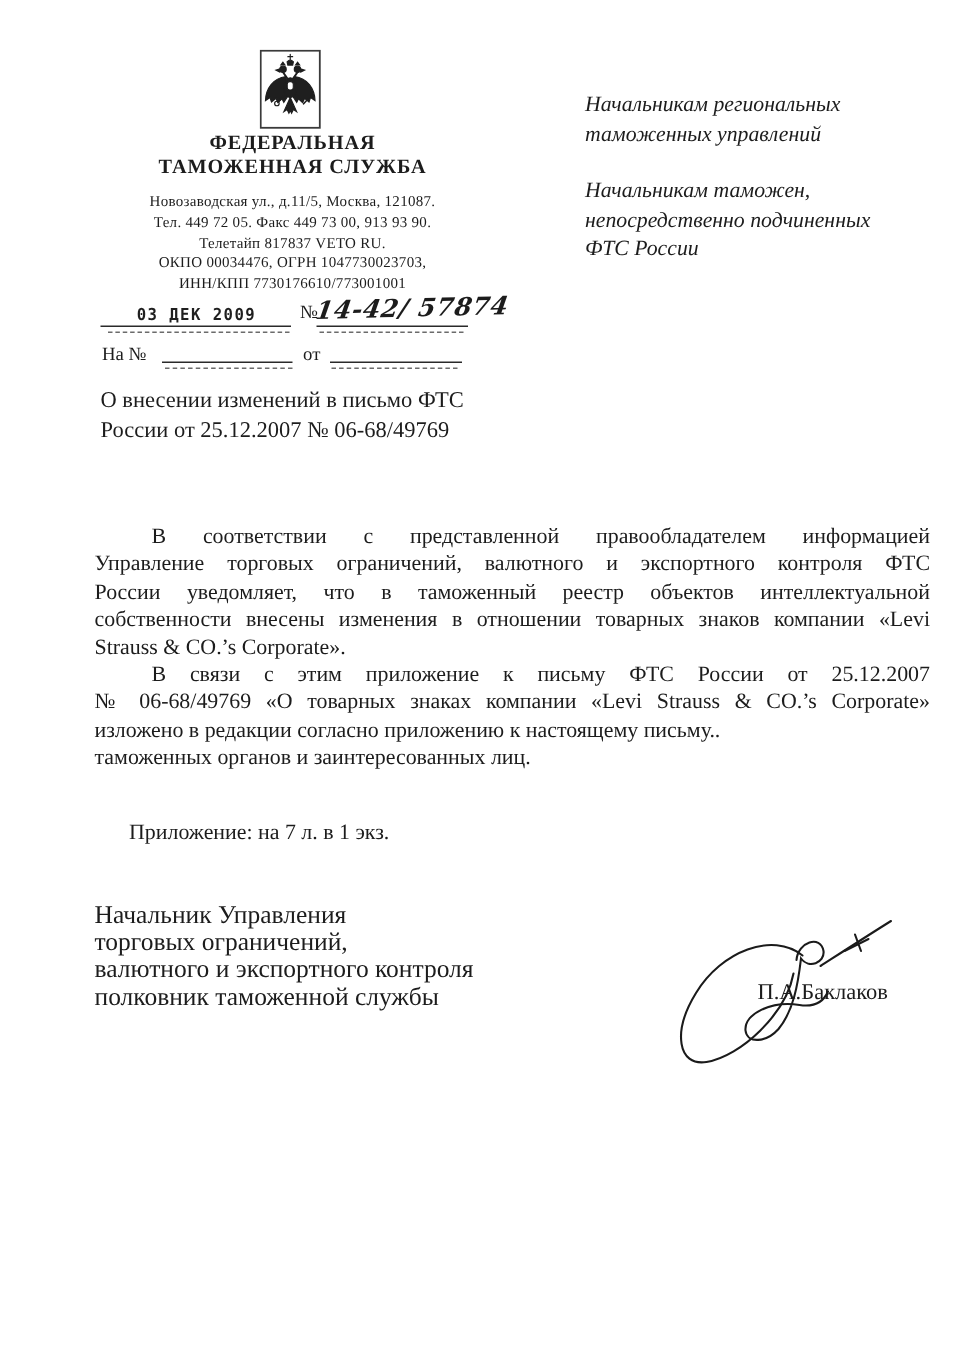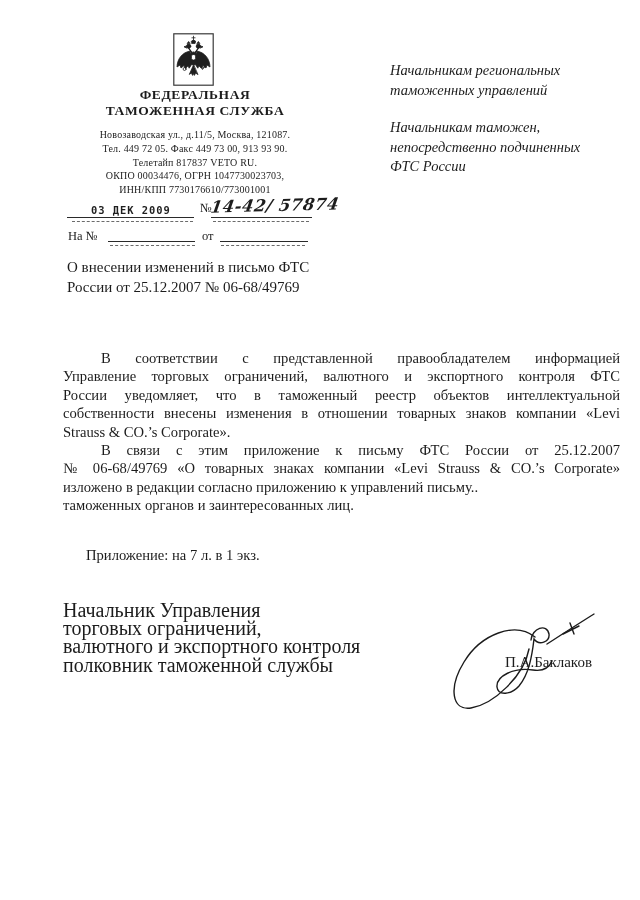--- a/index.html
+++ b/index.html
@@ -49,21 +49,21 @@
               font-size:14.5px;line-height:19.5px;font-style:italic;}
   .recip-block2{margin-top:18px;}
   
   .body{position:absolute;left:63px;top:349px;width:557px;
         font-size:14.6px;line-height:18.4px;}
   .bl{min-height:18.4px;}
   .jl{text-align:justify;text-align-last:justify;}
   .ind{text-indent:38px;}
   .attachment{position:absolute;left:63px;top:547px;font-size:14.6px;margin-left:23px;}
   
-  .sig-position{position:absolute;left:63px;top:601px;font-size:20px;line-height:18.2px;}
+  .sig-position{position:absolute;left:63px;top:601px;font-size:17px;line-height:18.2px;}
   .sig-name{position:absolute;left:505px;top:654px;font-size:15px;}
   .sig-svg{position:absolute;left:435px;top:592px;width:200px;height:140px;}
 </style>
 </head>
 <body>
 
 <div class="page">
 
   <div class="emblem">
     <svg viewBox="0 0 41 53" width="41" height="53" xmlns="http://www.w3.org/2000/svg">
@@ -138,21 +138,21 @@
   </div>
 
   <div class="body">
     <div class="bl jl ind">В соответствии с представленной правообладателем информацией</div>
     <div class="bl jl">Управление торговых ограничений, валютного и экспортного контроля ФТС</div>
     <div class="bl jl">России уведомляет, что в таможенный реестр объектов интеллектуальной</div>
     <div class="bl jl">собственности внесены изменения в отношении товарных знаков компании «Levi</div>
     <div class="bl">Strauss &amp; CO.’s Corporate».</div>
     <div class="bl jl ind">В связи с этим приложение к письму ФТС России от 25.12.2007</div>
     <div class="bl jl">№ 06-68/49769 «О товарных знаках компании «Levi Strauss &amp; CO.’s Corporate»</div>
-    <div class="bl">изложено в редакции согласно приложению к управлений письму..</div>
+    <div class="bl">изложено в редакции согласно приложению к настоящему письму..</div>
     <div class="bl">таможенных органов и заинтересованных лиц.</div>
   </div>
 
   <div class="attachment">Приложение: на 7 л. в 1 экз.</div>
 
   <div class="sig-position">
     <div>Начальник Управления</div>
     <div>торговых ограничений,</div>
     <div>валютного и экспортного контроля</div>
     <div>полковник таможенной службы</div>

